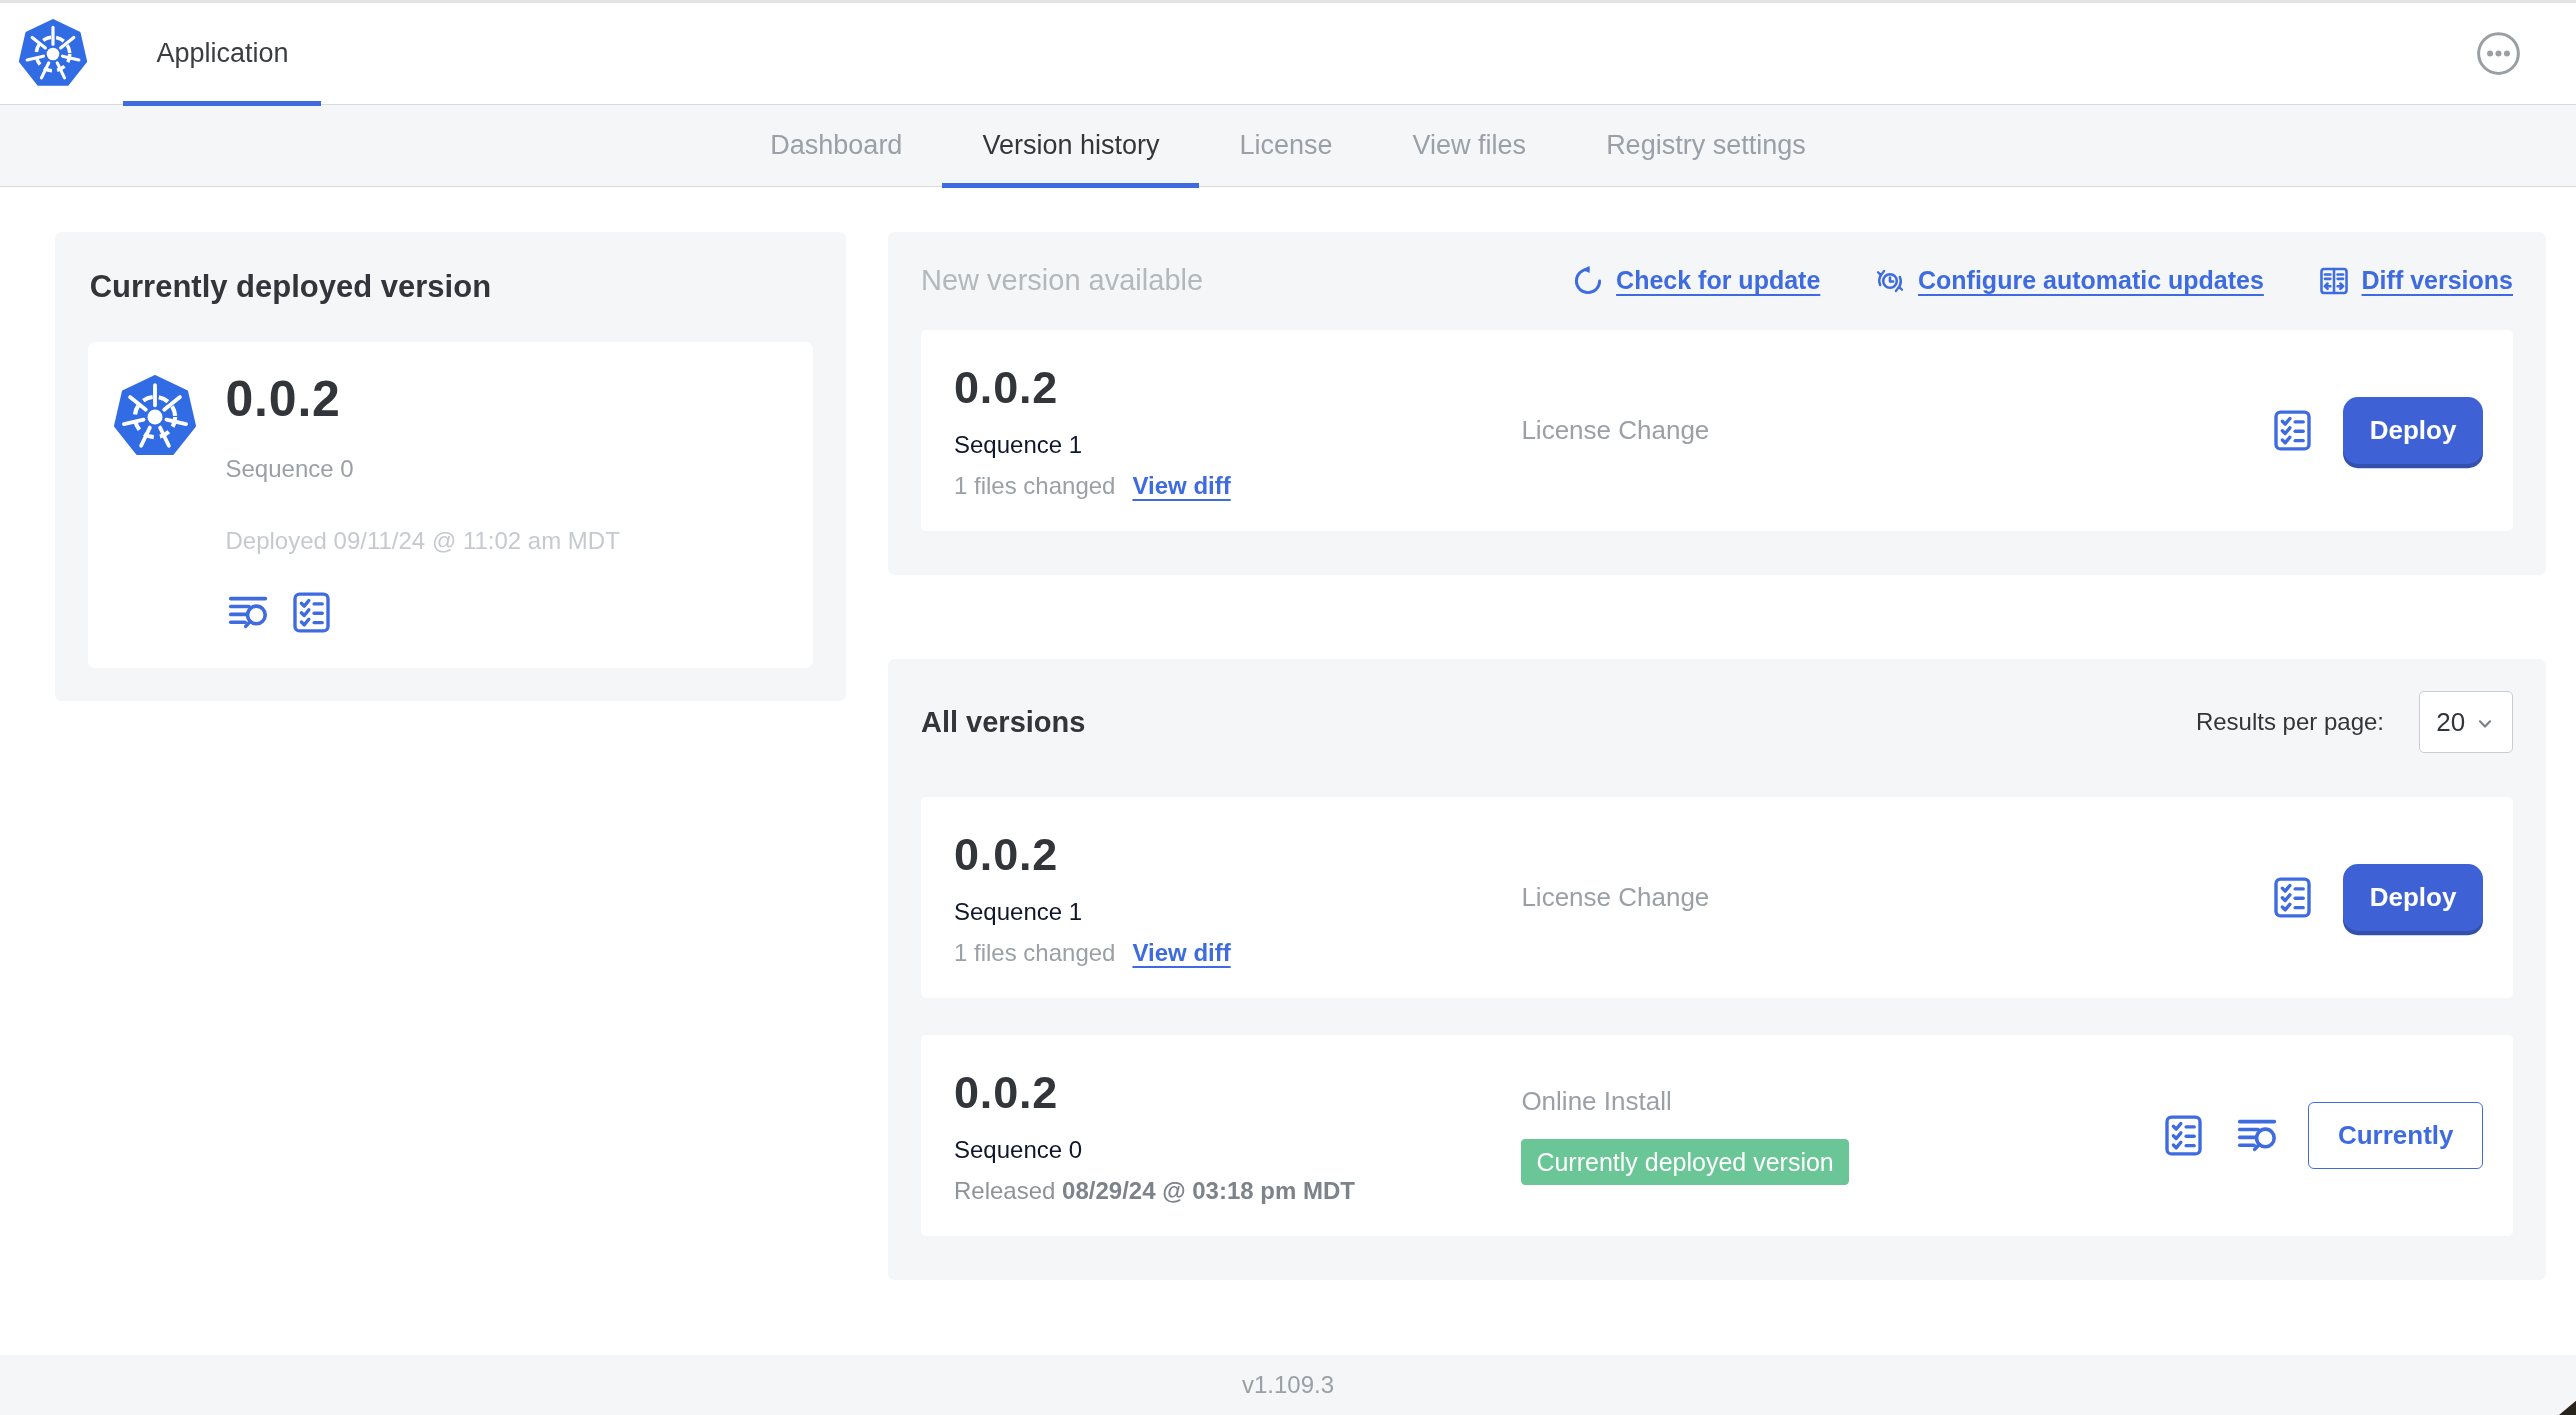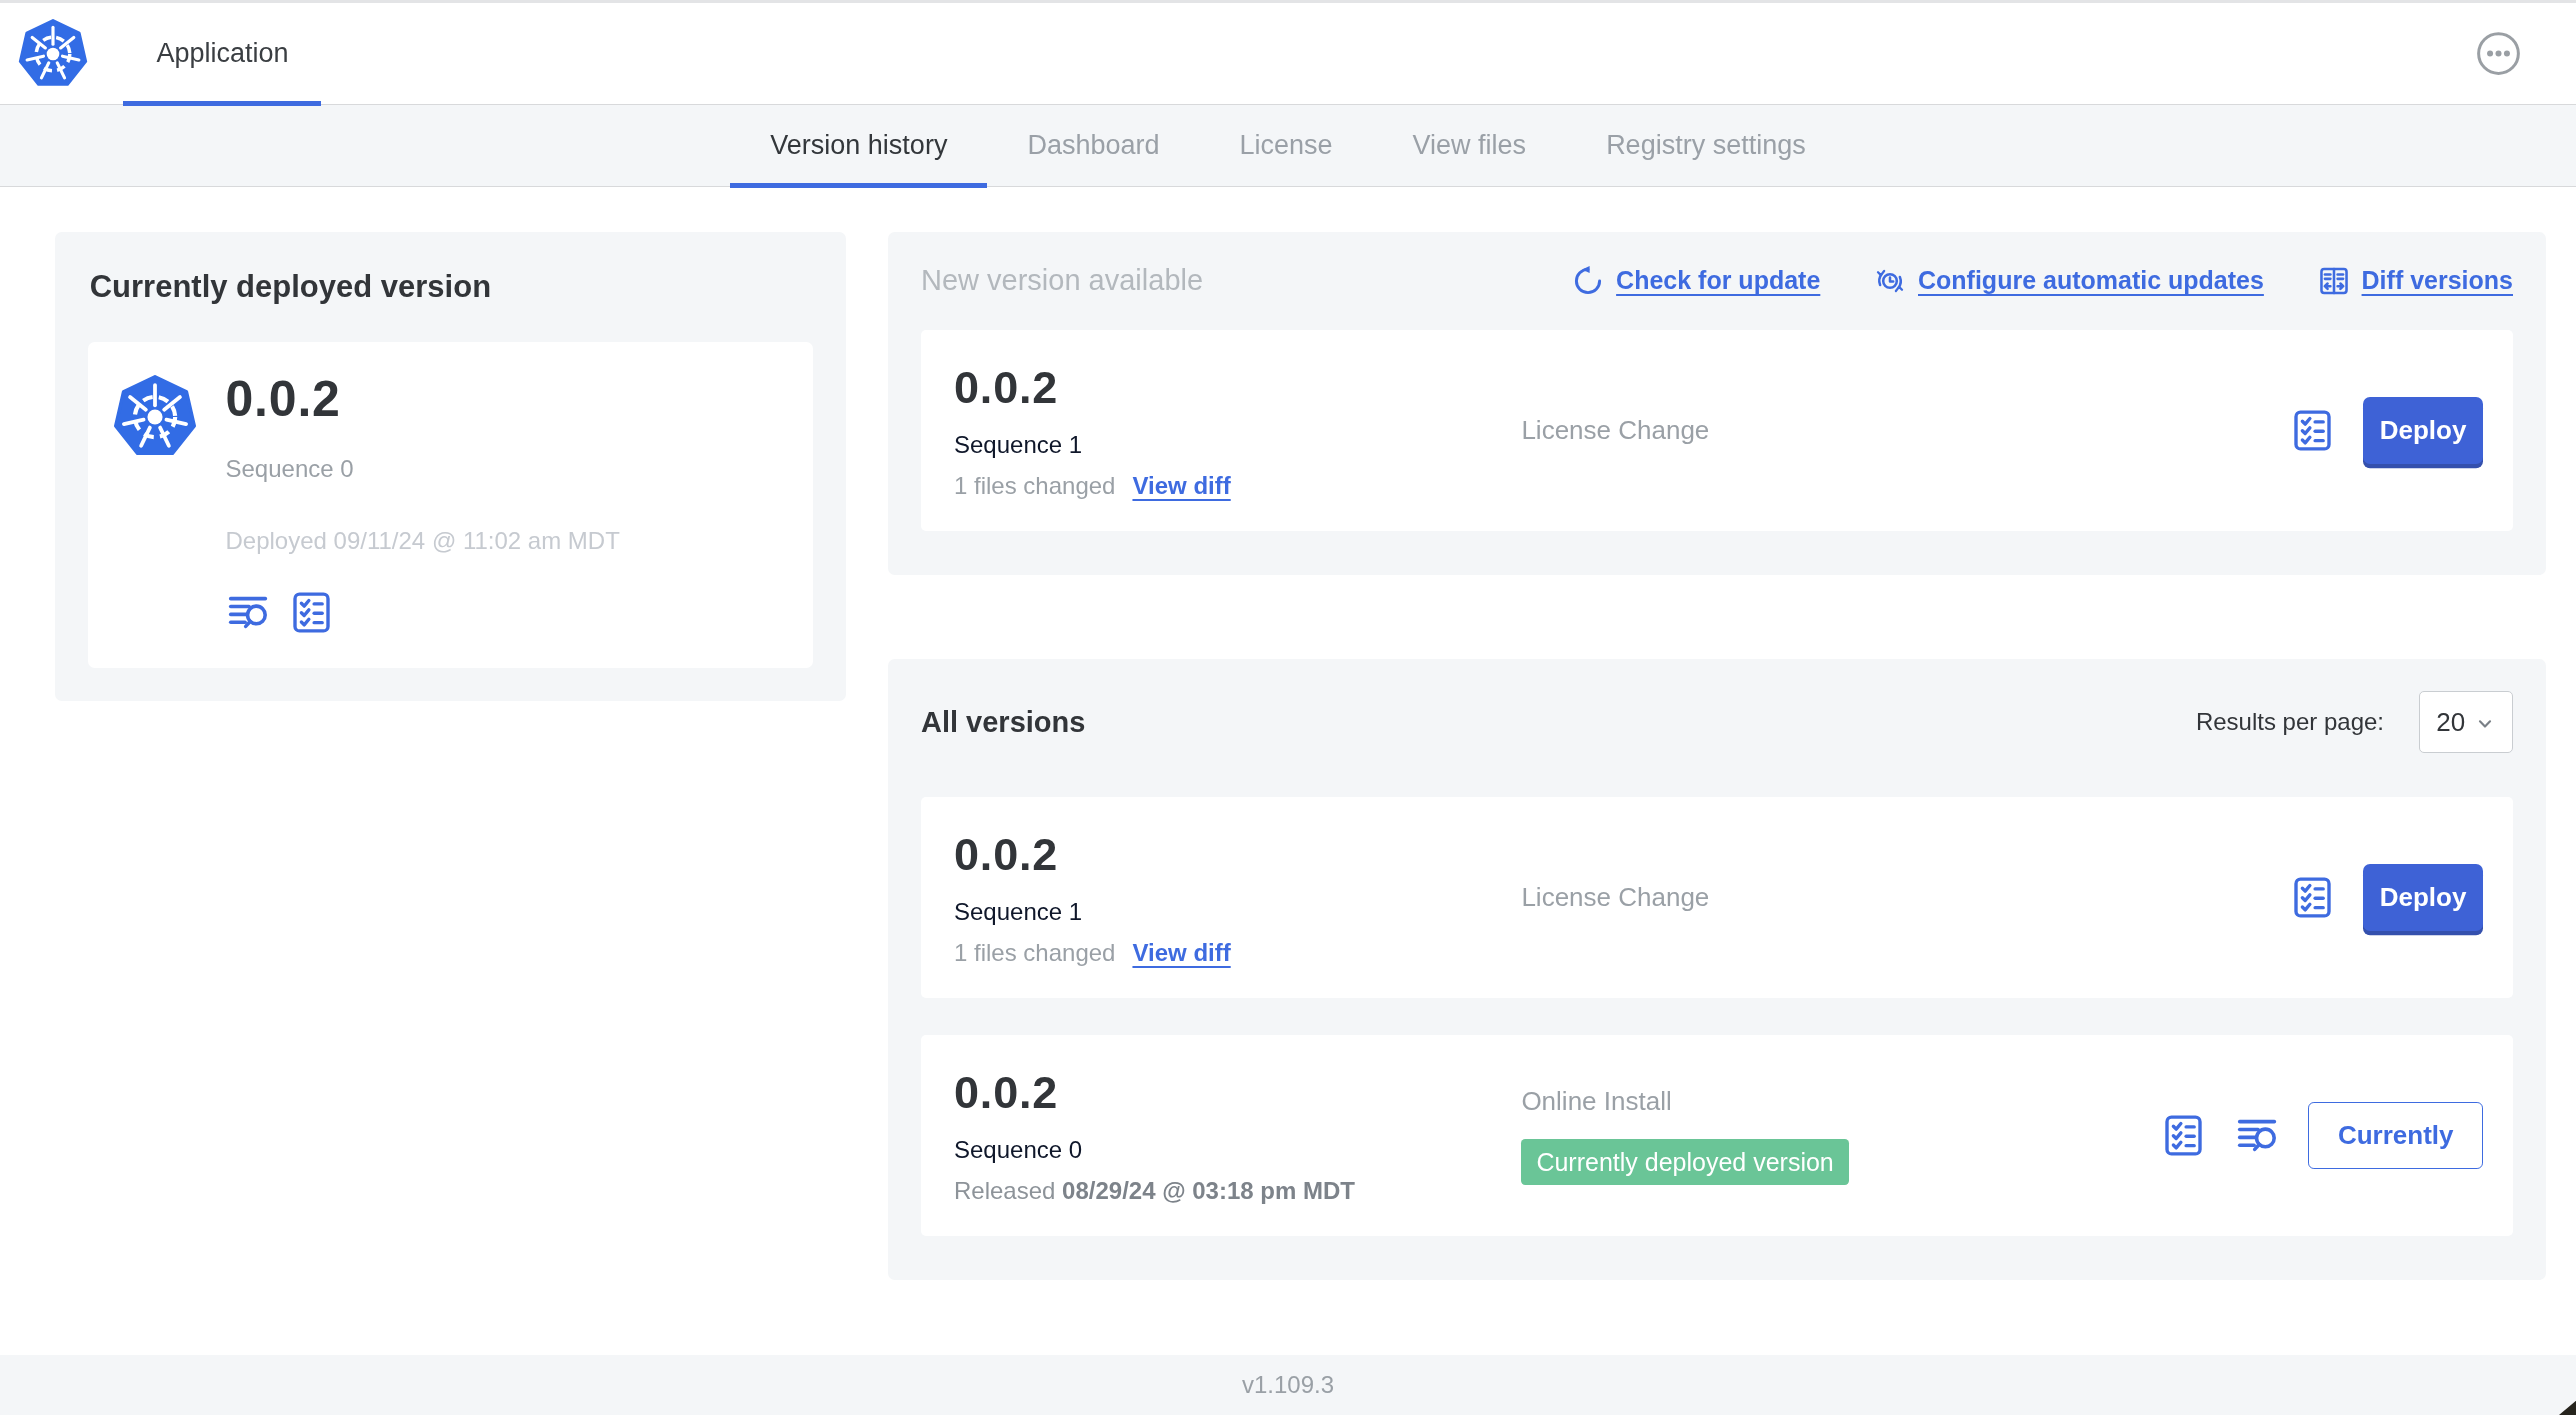--- a/index.html
+++ b/index.html
@@ -91,21 +91,21 @@
   .released-text b { color: #7d838a; }
   .view-diff { font-size: 24px; font-weight: 600; color: #3e6be0; text-decoration: underline; text-underline-offset: 5px; cursor: pointer; }
   .row-mid { flex: 1 1 auto; display: flex; flex-direction: column; gap: 22px; padding-left: 23.4px; }
   .source-label { font-size: 26px; font-weight: 500; color: #9aa0a6; }
   .deployed-badge {
     align-self: flex-start; background: #6ac597; color: #ffffff; font-size: 25px;
     padding: 8.4px 15px; border-radius: 4.2px;
   }
   .row-right { display: flex; align-items: center; gap: 28.5px; margin-left: 17px; }
   .btn-primary {
-    width: 120px; height: 67px; background: #3e62d6; color: #fff; border: none; border-radius: 7px;
+    width: 140px; height: 67px; background: #3e62d6; color: #fff; border: none; border-radius: 15px;
     font-family: inherit; font-size: 26px; font-weight: 700; cursor: pointer;
     box-shadow: 0 4.2px 0 #3450ad;
   }
   .btn-outline {
     height: 67px; padding: 0 28.5px; background: #fff; color: #3e6be0; border: 1.7px solid #3e6be0;
     border-radius: 5.9px; font-family: inherit; font-size: 26px; font-weight: 700; cursor: pointer;
   }
 
   
   .per-page { display: flex; align-items: center; gap: 27px; }
@@ -210,22 +210,22 @@
     </svg>
   <div class="app-tab">
     <span class="app-tab-label">Application</span>
   </div>
   <svg class="menu-btn" viewBox="0 0 24 24">
       <use href="#ic-ellipsis"></use>
     </svg>
 </header>
 
 <nav class="navbar">
+  <div class="nav-tab">Dashboard</div>
   <div class="nav-tab active">Version history</div>
-  <div class="nav-tab">Dashboard</div>
   <div class="nav-tab">License</div>
   <div class="nav-tab">View files</div>
   <div class="nav-tab">Registry settings</div>
 </nav>
 
 <main class="main">
 
   <section class="panel deployed-card">
     <h2 class="deployed-title">Currently deployed version</h2>
     <div class="deployed-inner">

